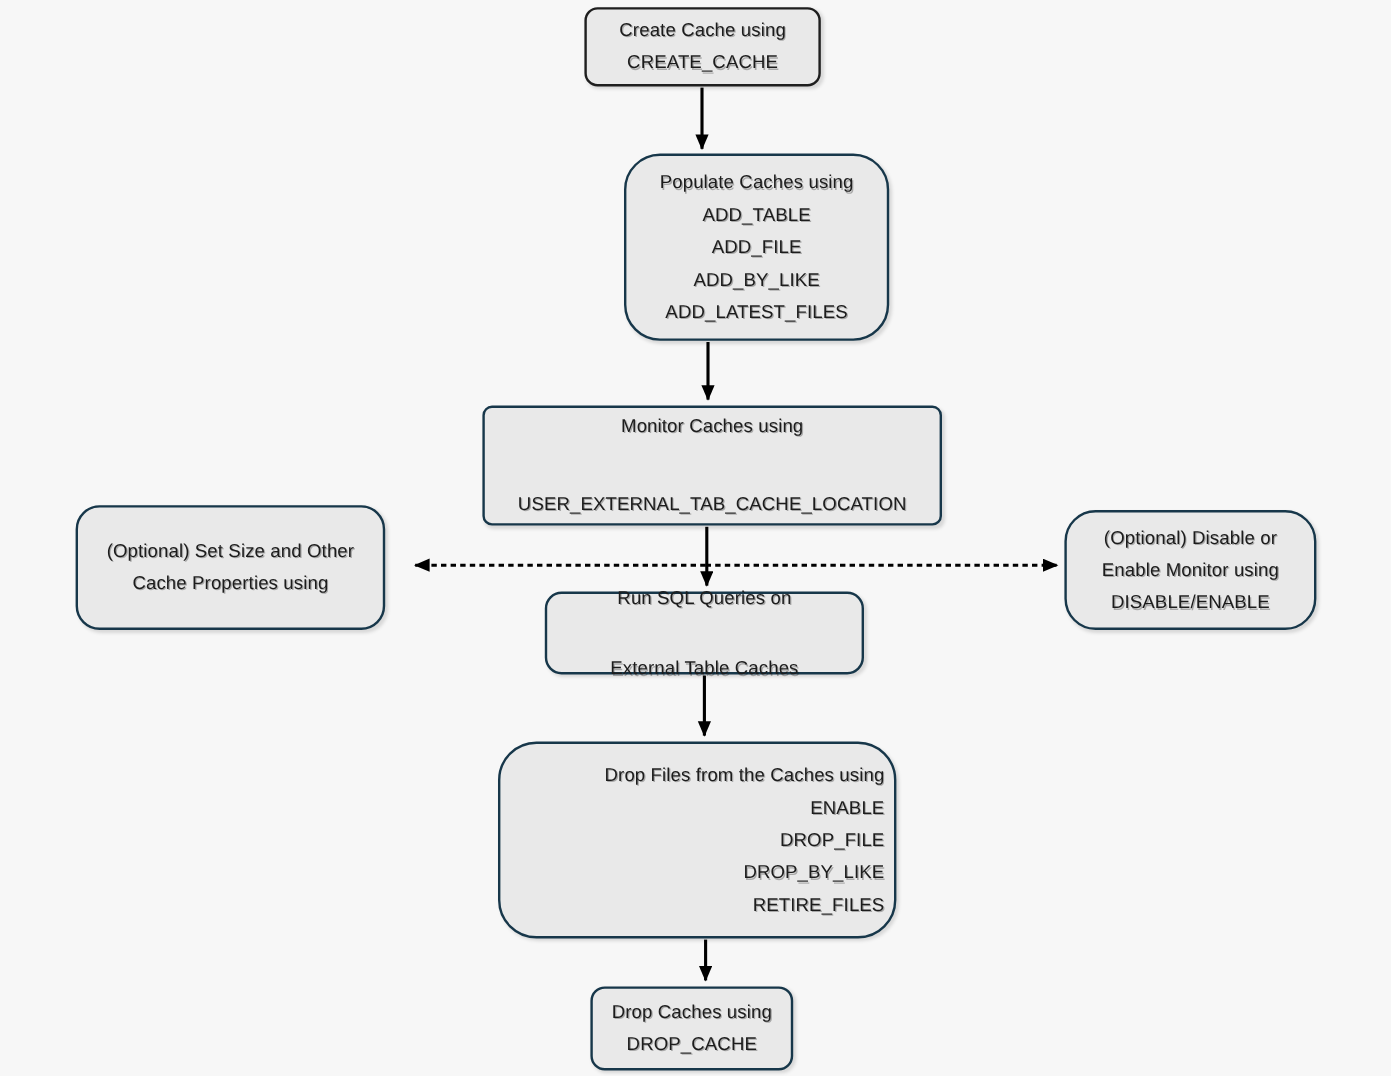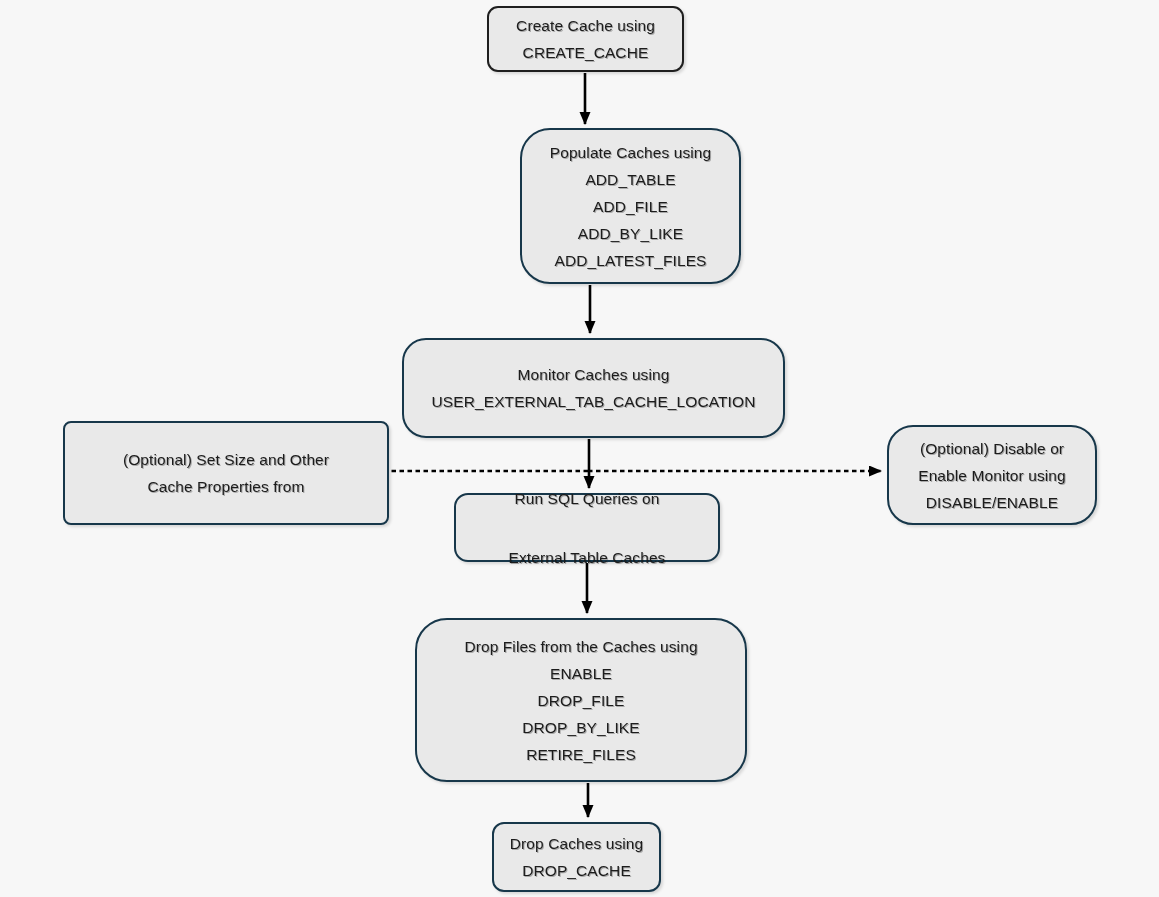--- a/index.html
+++ b/index.html
@@ -43,25 +43,25 @@
     box-shadow: 2px 2px 3px rgba(0,0,0,0.13);
     padding: 2px 8px;
   }
   .node .ln {
     white-space: nowrap;
     text-shadow: 1px 1px 0 rgba(0,0,0,0.28);
     letter-spacing: 0.1px;
   }
   .node-create      { left: 487px; top:   6px; width: 197px; height:  66px; border-radius: 11px; border-color: var(--first-border); border-width: 2.4px; }
   .node-populate    { left: 480px; top: 128px; width: 221px; height: 156px; border-radius: 30px; margin-left: 40px; }
-  .node-monitor     { left: 402px; top: 338px; width: 383px; height: 100px; border-radius: 24px; }
-  .node-setprops    { left:  63px; top: 421px; width: 326px; height: 104px; border-radius: 8px; }
+  .node-monitor     { left: 402px; top: 338px; width: 383px; height: 100px; border-radius: 8px; justify-content: space-between; }
+  .node-setprops    { left:  63px; top: 421px; width: 258px; height: 104px; border-radius: 20px; }
   .node-disable     { left: 887px; top: 425px; width: 210px; height: 100px; border-radius: 26px; }
   .node-runsql      { left: 454px; top: 493px; width: 266px; height:  69px; border-radius: 14px; gap: 32px; }
-  .node-dropfiles   { left: 415px; top: 618px; width: 332px; height: 164px; border-radius: 32px; }
+  .node-dropfiles   { left: 415px; top: 618px; width: 332px; height: 164px; border-radius: 32px; align-items: flex-end; }
   .node-dropcache   { left: 492px; top: 822px; width: 169px; height:  70px; border-radius: 12px; }
 </style>
 </head>
 <body>
 
 <div class="canvas">
 
   <svg class="edges" viewBox="0 0 1159 897" xmlns="http://www.w3.org/2000/svg">
     <defs>
       <marker id="ah" markerUnits="userSpaceOnUse" markerWidth="15" markerHeight="13" refX="12" refY="5.5" orient="auto">
@@ -90,21 +90,21 @@
     <div class="ln">ADD_LATEST_FILES</div>
   </div>
 
   <div class="node node-monitor">
     <div class="ln">Monitor Caches using</div>
     <div class="ln">USER_EXTERNAL_TAB_CACHE_LOCATION</div>
   </div>
 
   <div class="node node-setprops">
     <div class="ln">(Optional) Set Size and Other</div>
-    <div class="ln">Cache Properties from</div>
+    <div class="ln">Cache Properties using</div>
   </div>
 
   <div class="node node-disable">
     <div class="ln">(Optional) Disable or</div>
     <div class="ln">Enable Monitor using</div>
     <div class="ln">DISABLE/ENABLE</div>
   </div>
 
   <div class="node node-runsql">
     <div class="ln">Run SQL Queries on</div>

